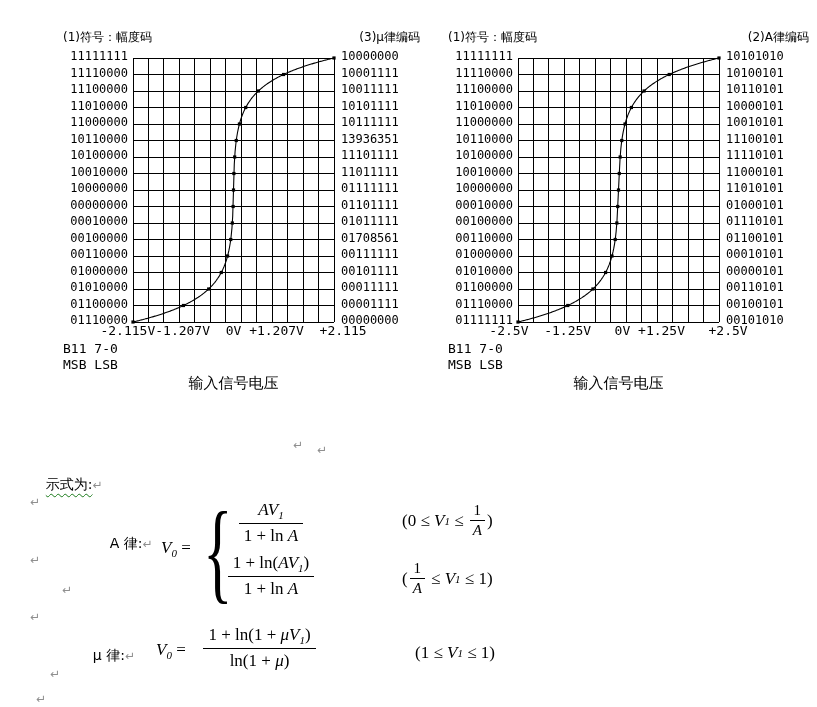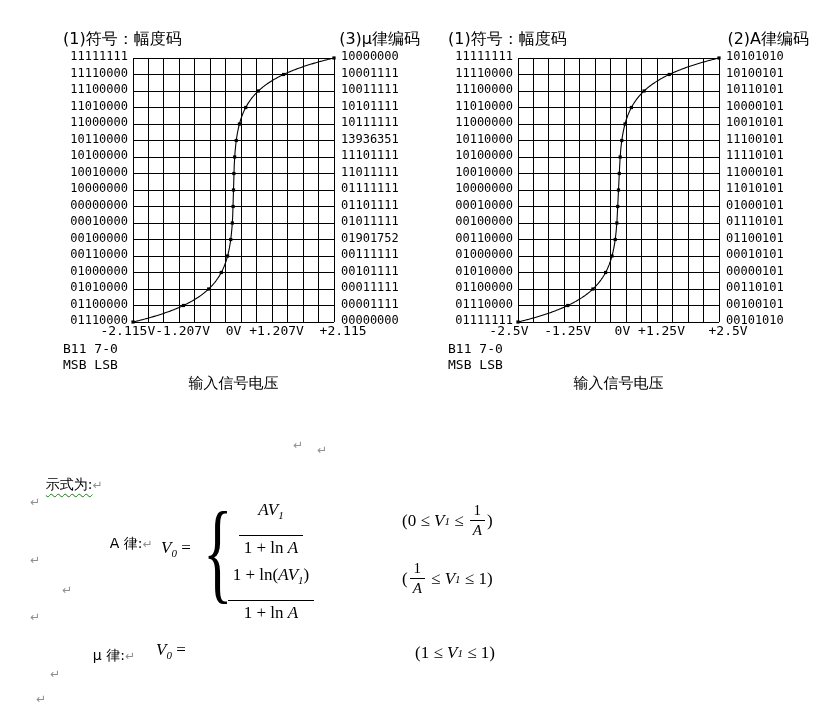--- a/index.html
+++ b/index.html
@@ -3,39 +3,39 @@
 <meta charset="utf-8">
 <style>
   html,body{margin:0;padding:0;background:#fff;}
   .page{position:relative;width:817px;height:707px;background:#ffffff;color:#000;
         font-family:"DejaVu Sans","Liberation Sans",sans-serif;overflow:hidden;}
   .abs{position:absolute;}
   .binary{font-family:"DejaVu Sans Mono","Liberation Mono",monospace;font-size:12px;}
   .mono13{font-family:"DejaVu Sans Mono","Liberation Mono",monospace;font-size:13px;white-space:pre;}
   .cjk{font-family:"DejaVu Sans","Liberation Sans",sans-serif;}
   .chart{position:absolute;top:25px;width:400px;height:372px;}
-  .ctitle{font-size:16px;white-space:pre;}
+  .ctitle{font-size:12px;white-space:pre;}
   .ycol{position:absolute;top:23px;width:78px;}
   .ycol .ylab{height:16.5px;line-height:16.5px;}
   .ycol.left{text-align:right;}
   .ycol.right{text-align:left;}
   .gridsvg{position:absolute;left:103px;top:33px;display:block;overflow:visible;}
   .xaxis{position:absolute;left:63px;top:298px;width:281px;text-align:center;}
   .bits{position:absolute;left:33px;}
   .xtitle{position:absolute;left:103px;top:349px;width:201px;text-align:center;font-size:15px;}
   .caption{position:absolute;left:0;top:404px;width:817px;text-align:center;font-size:14.5px;white-space:pre;}
   .pilcrow{color:#8f8f8f;font-size:12px;font-family:"DejaVu Sans",sans-serif;}
   .squiggle{text-decoration:underline;text-decoration-style:wavy;text-decoration-color:#1a7a1a;
             text-decoration-thickness:1px;text-underline-offset:4px;}
   .math{font-family:"Liberation Serif","DejaVu Serif",serif;font-size:17px;font-style:normal;}
   .mi{font-style:italic;}
   .msub{font-size:11px;font-style:italic;vertical-align:-4px;}
   .fraccol{display:flex;flex-direction:column;align-items:center;}
   .frac{display:inline-block;text-align:center;}
-  .frac .num{display:block;border-bottom:1px solid #000;padding:0 5px 14px;}
+  .frac .num{display:block;border-bottom:1px solid #000;padding:0 5px 2px;}
   .frac .den{display:block;padding:2px 5px 0;}
   .brace{font-family:"Liberation Serif",serif;font-size:112px;line-height:112px;font-weight:400;
          transform:scaleX(.55);transform-origin:left top;}
   .cond{display:inline-flex;align-items:center;white-space:pre;}
   .sfrac{display:inline-block;text-align:center;font-size:15px;margin:0 2px;}
   .sfrac .n{display:block;border-bottom:1px solid #000;padding:0 3px 1px;}
   .sfrac .d{display:block;padding:1px 3px 0;}
   .label14{font-size:14px;white-space:pre;}
 </style>
 </head>
@@ -91,21 +91,21 @@
         <div class="ylab binary">10001111</div>
         <div class="ylab binary">10011111</div>
         <div class="ylab binary">10101111</div>
         <div class="ylab binary">10111111</div>
         <div class="ylab binary">13936351</div>
         <div class="ylab binary">11101111</div>
         <div class="ylab binary">11011111</div>
         <div class="ylab binary">01111111</div>
         <div class="ylab binary">01101111</div>
         <div class="ylab binary">01011111</div>
-        <div class="ylab binary">01901752</div>
+        <div class="ylab binary">01708561</div>
         <div class="ylab binary">00111111</div>
         <div class="ylab binary">00101111</div>
         <div class="ylab binary">00011111</div>
         <div class="ylab binary">00001111</div>
         <div class="ylab binary">00000000</div>
       </div>
     <div class="abs xaxis mono13">-2.115V-1.207V  0V +1.207V  +2.115</div>
     <div class="abs bits mono13" style="top:316px;">B11 7-0</div>
     <div class="abs bits mono13" style="top:332px;">MSB LSB</div>
     <div class="abs xtitle cjk">输入信号电压</div>
@@ -218,17 +218,23 @@
     <span>(</span><span class="sfrac"><span class="n">1</span><span class="d mi">A</span></span><span> ≤ </span><span class="mi">V</span><span class="msub">1</span><span> ≤ 1)</span>
   </div>
 
   <div class="abs label14 cjk" style="left:75px;top:631px;">
     <span>μ 律:</span><span class="pilcrow">↵</span>
   </div>
 
   <div class="abs math" style="left:156px;top:640px;">
     <span class="mi">V</span><span class="msub">0</span><span style="white-space:pre;"> = </span>
   </div>
+  <div class="abs math fraccol" style="left:197px;top:625px;width:125px;">
+    <span class="frac">
+      <span class="num"><span style="white-space:pre;">1 + ln(1 + </span><span class="mi">μV</span><span class="msub">1</span><span>)</span></span>
+      <span class="den"><span style="white-space:pre;">ln(1 + </span><span class="mi">μ</span><span>)</span></span>
+    </span>
+  </div>
   <div class="abs math cond" style="left:415px;top:643px;">
     <span>(1 ≤ </span><span class="mi">V</span><span class="msub">1</span><span> ≤ 1)</span>
   </div>
 
 </div>
 
 </body></html>

